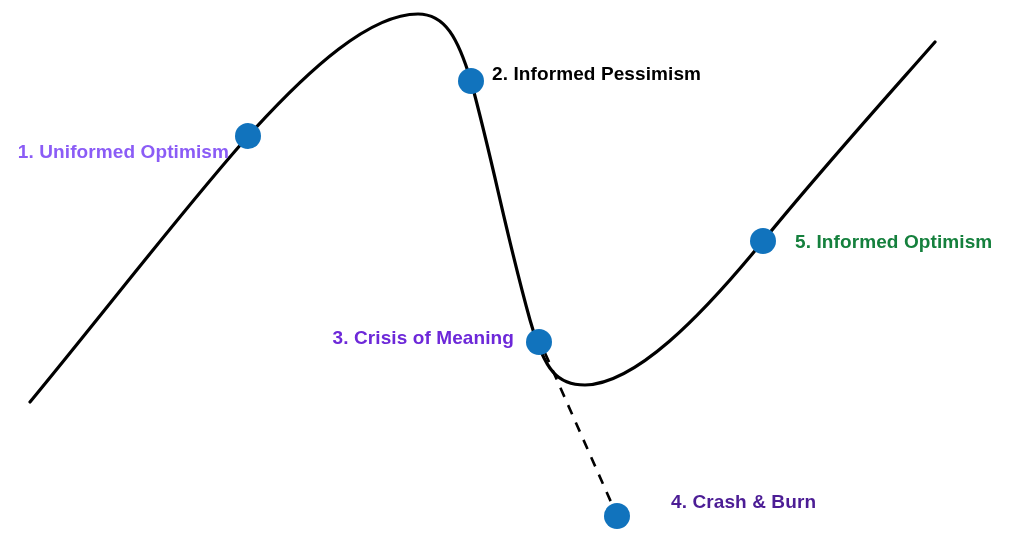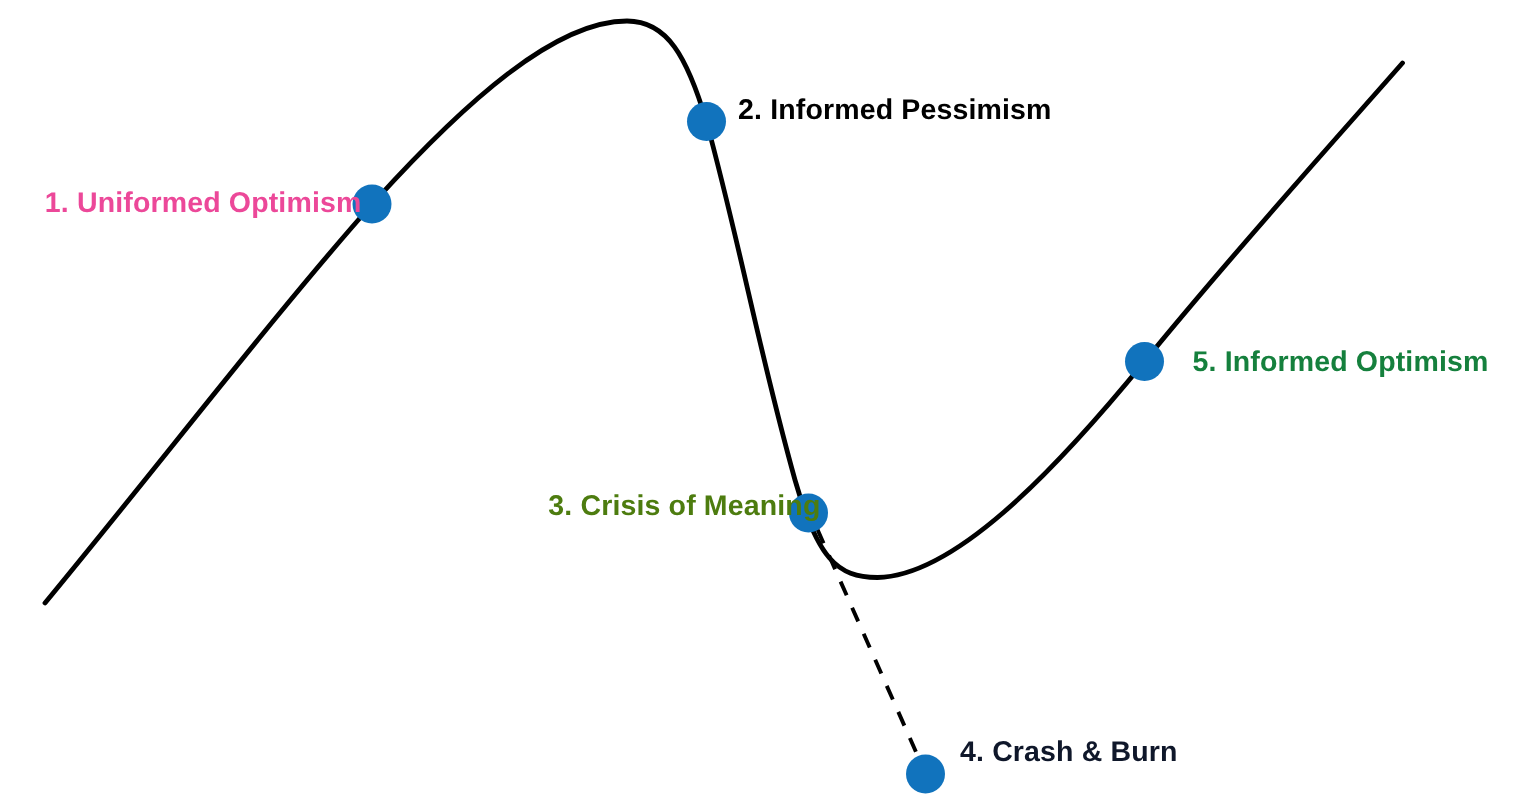--- a/index.html
+++ b/index.html
@@ -52,19 +52,19 @@
     <path fill="none" stroke-width="2.6" stroke-dasharray="10 9" stroke-linecap="butt" d="M 545 353 L 611 502" stroke="#000000"></path>
     <g>
         <circle cx="248" cy="136" r="13" fill="#1173bd"></circle>
         <circle cx="471" cy="81" r="13" fill="#1173bd"></circle>
         <circle cx="539" cy="342" r="13" fill="#1173bd"></circle>
         <circle cx="617" cy="516" r="13" fill="#1173bd"></circle>
         <circle cx="763" cy="241" r="13" fill="#1173bd"></circle>
       </g>
   </svg>
   <div class="labels-layer">
-      <div class="stage-label left" style="left: 229px; top: 136px; color: #ec4899; margin-left: 12px;">1. Uniformed Optimism</div>
+      <div class="stage-label left" style="left: 229px; top: 152px; color: #8b5cf6;">1. Uniformed Optimism</div>
       <div class="stage-label right" style="left: 492px; top: 74px; color: rgb(0, 0, 0);">2. Informed Pessimism</div>
-      <div class="stage-label left" style="left: 547px; top: 338px; color: #4d7c0f;">3. Crisis of Meaning</div>
-      <div class="stage-label right" style="left: 640px; top: 502px; color: #0f172a;">4. Crash &amp; Burn</div>
+      <div class="stage-label left" style="left: 514px; top: 338px; color: #6d28d9;">3. Crisis of Meaning</div>
+      <div class="stage-label right" style="left: 671px; top: 502px; color: #4c1d95;">4. Crash &amp; Burn</div>
       <div class="stage-label right" style="left: 795px; top: 242px; color: #15803d;">5. Informed Optimism</div>
     </div>
 </div>
 
 </body></html>

